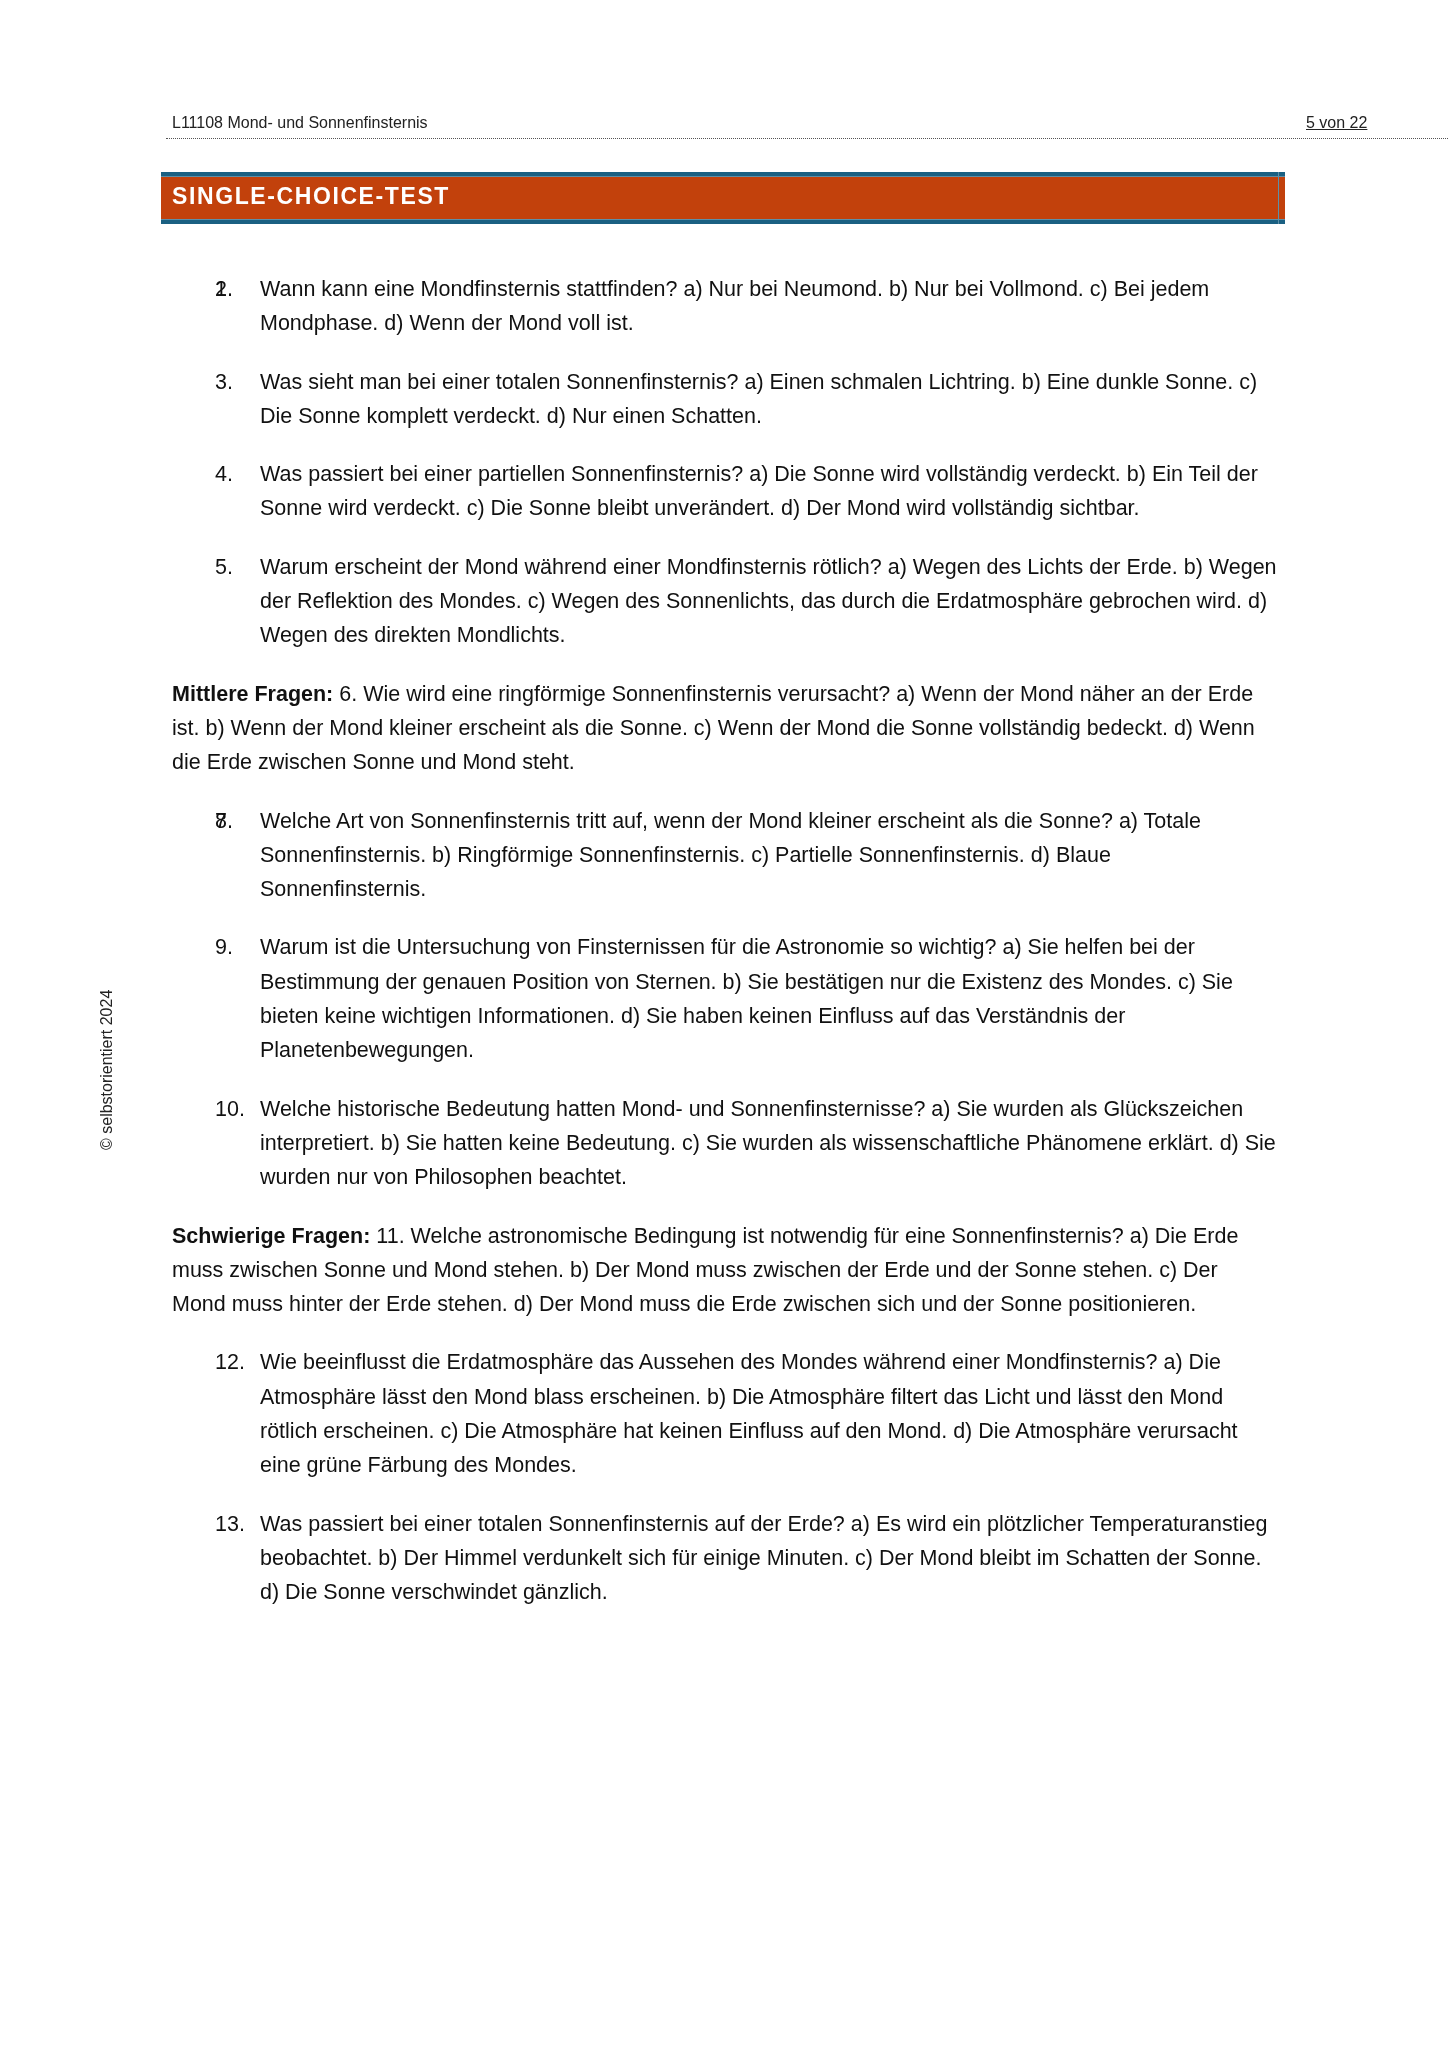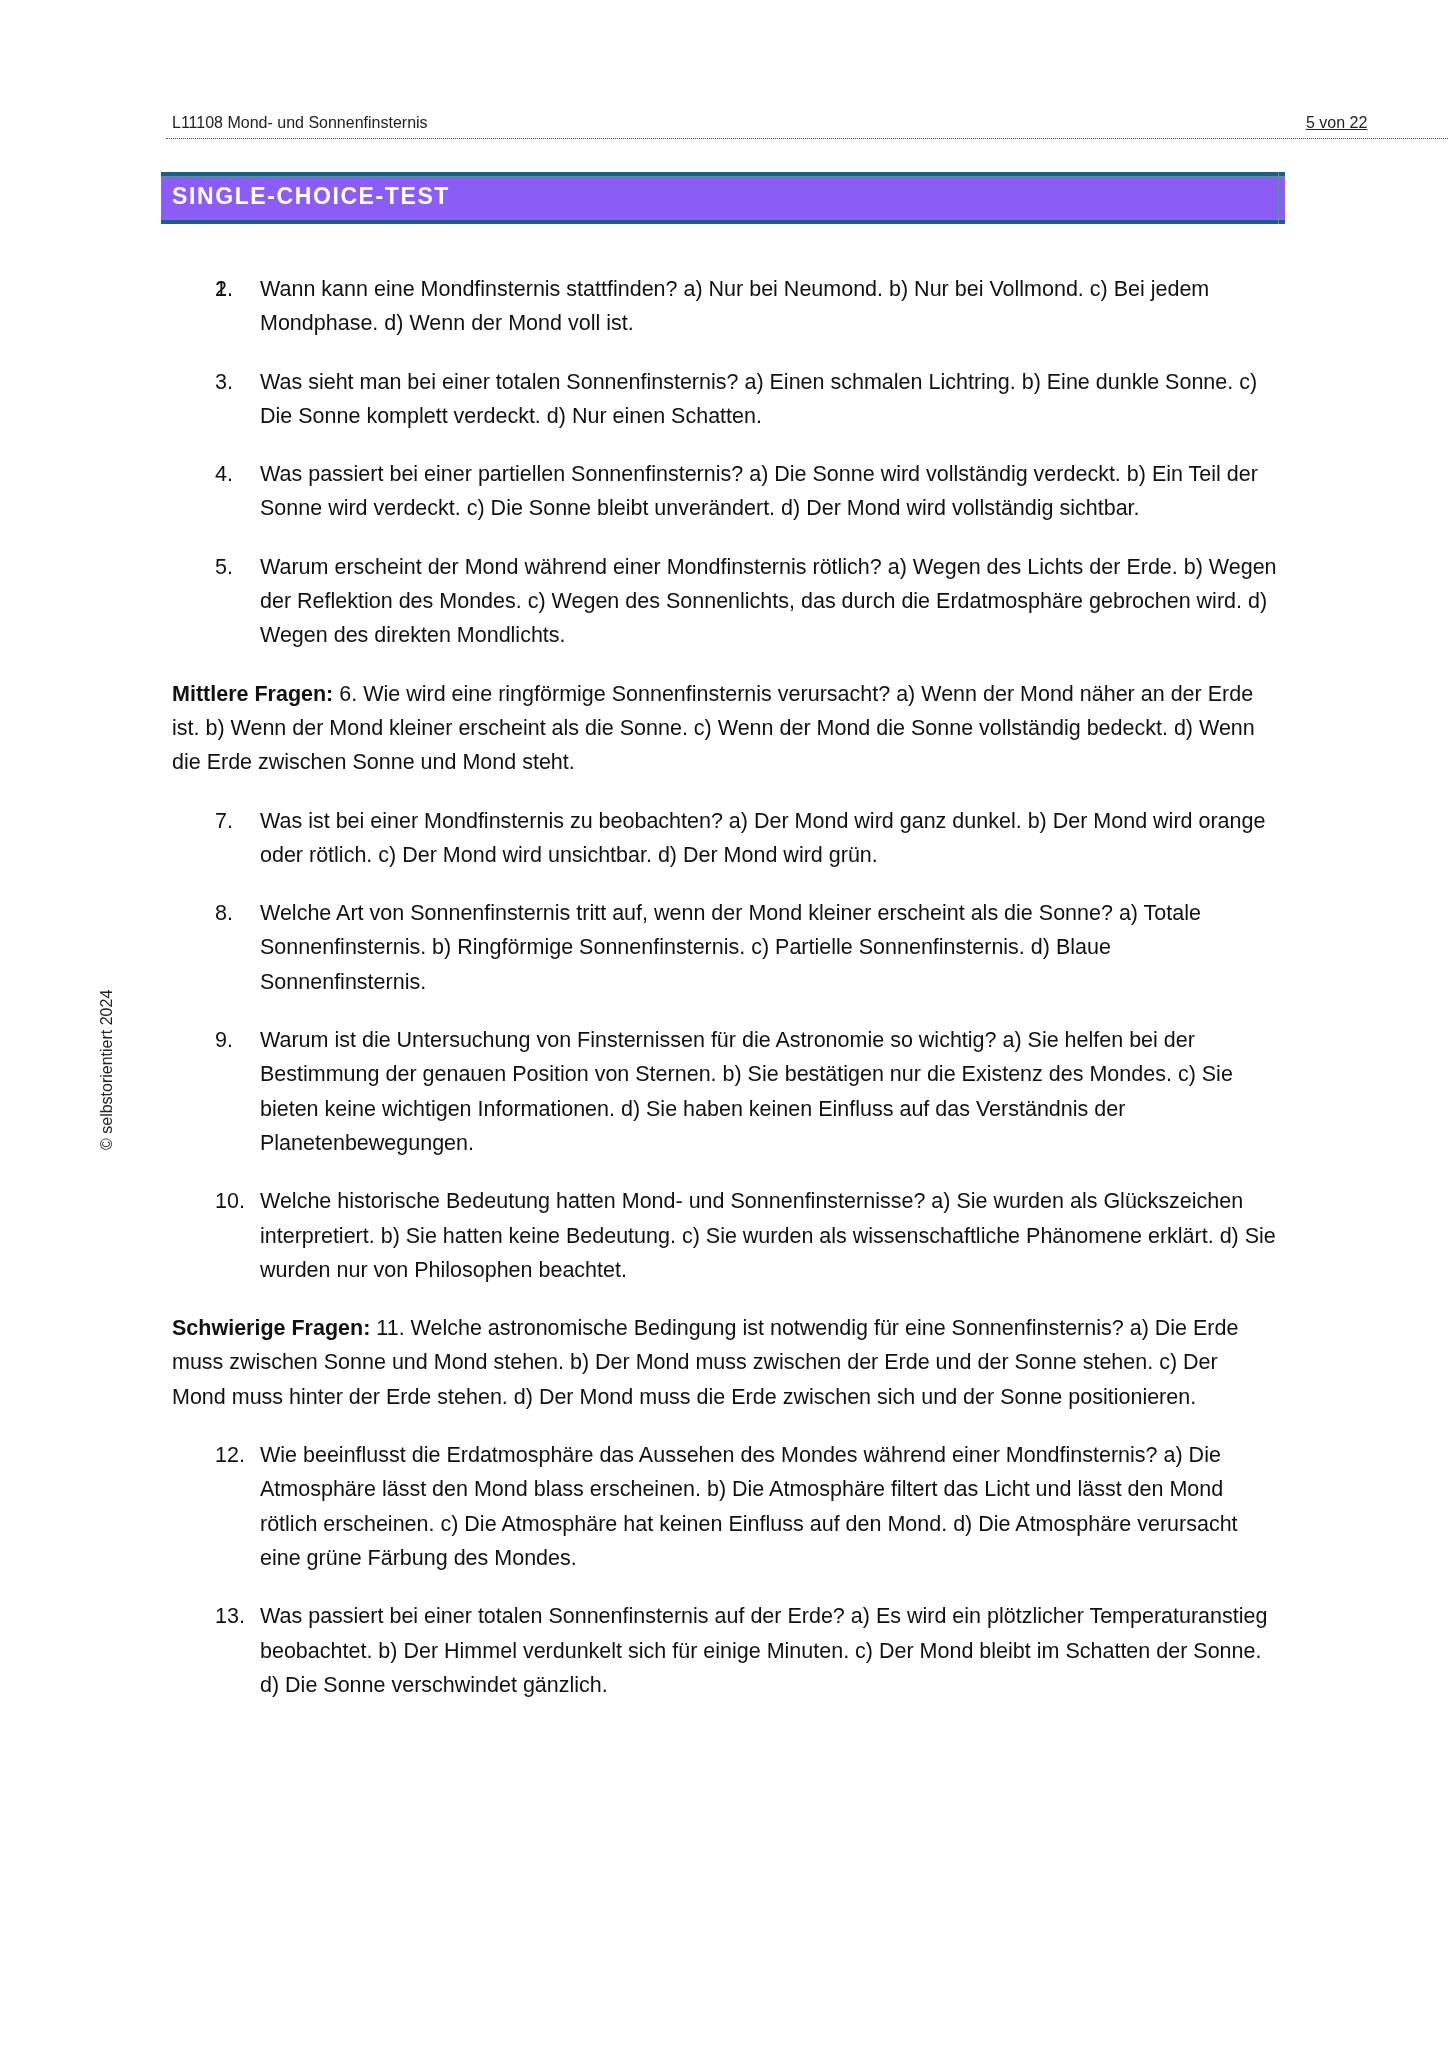--- a/index.html
+++ b/index.html
@@ -3,21 +3,21 @@
 <meta charset="utf-8">
 <style>
   html, body { margin: 0; padding: 0; background: #ffffff; }
   body { width: 1448px; height: 2048px; position: relative; overflow: hidden;
          font-family: "Liberation Sans", "DejaVu Sans", sans-serif; color: #111111; }
   .page-header { position: absolute; left: 166px; top: 112px; width: 1282px; height: 26px;
                  border-bottom: 1.5px dotted #555; }
   .page-header .doc-title { position: absolute; left: 6px; top: 2px; font-size: 16px; color: #222; }
   .page-header .page-num { position: absolute; left: 1140px; top: 2px; font-size: 16px; color: #222; text-decoration: underline; }
   .banner { position: absolute; left: 161px; top: 172px; width: 1124px; height: 52px;
-            background: #8b5cf6; box-shadow: inset 0 4px 0 #1a6082, inset 0 5px 0 #5d8fa8,
+            background: #c2410c; box-shadow: inset 0 4px 0 #1a6082, inset 0 5px 0 #5d8fa8,
             inset 0 -4px 0 #1a6082, inset 0 -5px 0 #5d8fa8; }
   .banner::after { content: ""; position: absolute; right: 6px; top: 0; bottom: 0; width: 1px; background: #5d8fa8; }
   .banner .title { position: absolute; left: 11px; top: 11px; font-size: 23px; font-weight: bold;
                    letter-spacing: 1.6px; color: #ffffff; }
   .content { position: absolute; left: 172px; top: 248px; width: 1105px; font-size: 21.5px; line-height: 34.3px; }
   .section-label { font-weight: bold; }
   p { margin: 0 0 24px 0; }
   ol { margin: 0 0 24px 0; padding: 0; list-style: none; }
   ol li { position: relative; padding-left: 88px; margin-bottom: 24px; }
   ol li:last-child { margin-bottom: 0; }
@@ -48,21 +48,21 @@
     <li><span class="num">3.</span><span>Was sieht man bei einer totalen Sonnenfinsternis? a) Einen schmalen Lichtring. b) Eine dunkle Sonne. c) Die Sonne komplett verdeckt. d) Nur einen Schatten.</span></li>
     <li><span class="num">4.</span><span>Was passiert bei einer partiellen Sonnenfinsternis? a) Die Sonne wird vollständig verdeckt. b) Ein Teil der Sonne wird verdeckt. c) Die Sonne bleibt unverändert. d) Der Mond wird vollständig sichtbar.</span></li>
     <li><span class="num">5.</span><span>Warum erscheint der Mond während einer Mondfinsternis rötlich? a) Wegen des Lichts der Erde. b) Wegen der Reflektion des Mondes. c) Wegen des Sonnenlichts, das durch die Erdatmosphäre gebrochen wird. d) Wegen des direkten Mondlichts.</span></li>
   </ol>
 
   <p>
     <span class="section-label">Mittlere Fragen:</span>
     <span>6. Wie wird eine ringförmige Sonnenfinsternis verursacht? a) Wenn der Mond näher an der Erde ist. b) Wenn der Mond kleiner erscheint als die Sonne. c) Wenn der Mond die Sonne vollständig bedeckt. d) Wenn die Erde zwischen Sonne und Mond steht.</span>
   </p>
   <ol>
-    <li><span class="num">7.</span><span>Was ist bei einer Mondfinsternis zu beobachten? a) Der Mond wird ganz dunkel. b) Der Mond wird orange oder rötlich. c) Der Mond wird unsichtbar. d) Der Mond wird grün.</span></li>
+    <li><span class="num">7.</span></li>
     <li><span class="num">8.</span><span>Welche Art von Sonnenfinsternis tritt auf, wenn der Mond kleiner erscheint als die Sonne? a) Totale Sonnenfinsternis. b) Ringförmige Sonnenfinsternis. c) Partielle Sonnenfinsternis. d) Blaue Sonnenfinsternis.</span></li>
     <li><span class="num">9.</span><span>Warum ist die Untersuchung von Finsternissen für die Astronomie so wichtig? a) Sie helfen bei der Bestimmung der genauen Position von Sternen. b) Sie bestätigen nur die Existenz des Mondes. c) Sie bieten keine wichtigen Informationen. d) Sie haben keinen Einfluss auf das Verständnis der Planetenbewegungen.</span></li>
     <li><span class="num">10.</span><span>Welche historische Bedeutung hatten Mond- und Sonnenfinsternisse? a) Sie wurden als Glückszeichen interpretiert. b) Sie hatten keine Bedeutung. c) Sie wurden als wissenschaftliche Phänomene erklärt. d) Sie wurden nur von Philosophen beachtet.</span></li>
   </ol>
 
   <p>
     <span class="section-label">Schwierige Fragen:</span>
     <span>11. Welche astronomische Bedingung ist notwendig für eine Sonnenfinsternis? a) Die Erde muss zwischen Sonne und Mond stehen. b) Der Mond muss zwischen der Erde und der Sonne stehen. c) Der Mond muss hinter der Erde stehen. d) Der Mond muss die Erde zwischen sich und der Sonne positionieren.</span>
   </p>
   <ol>

